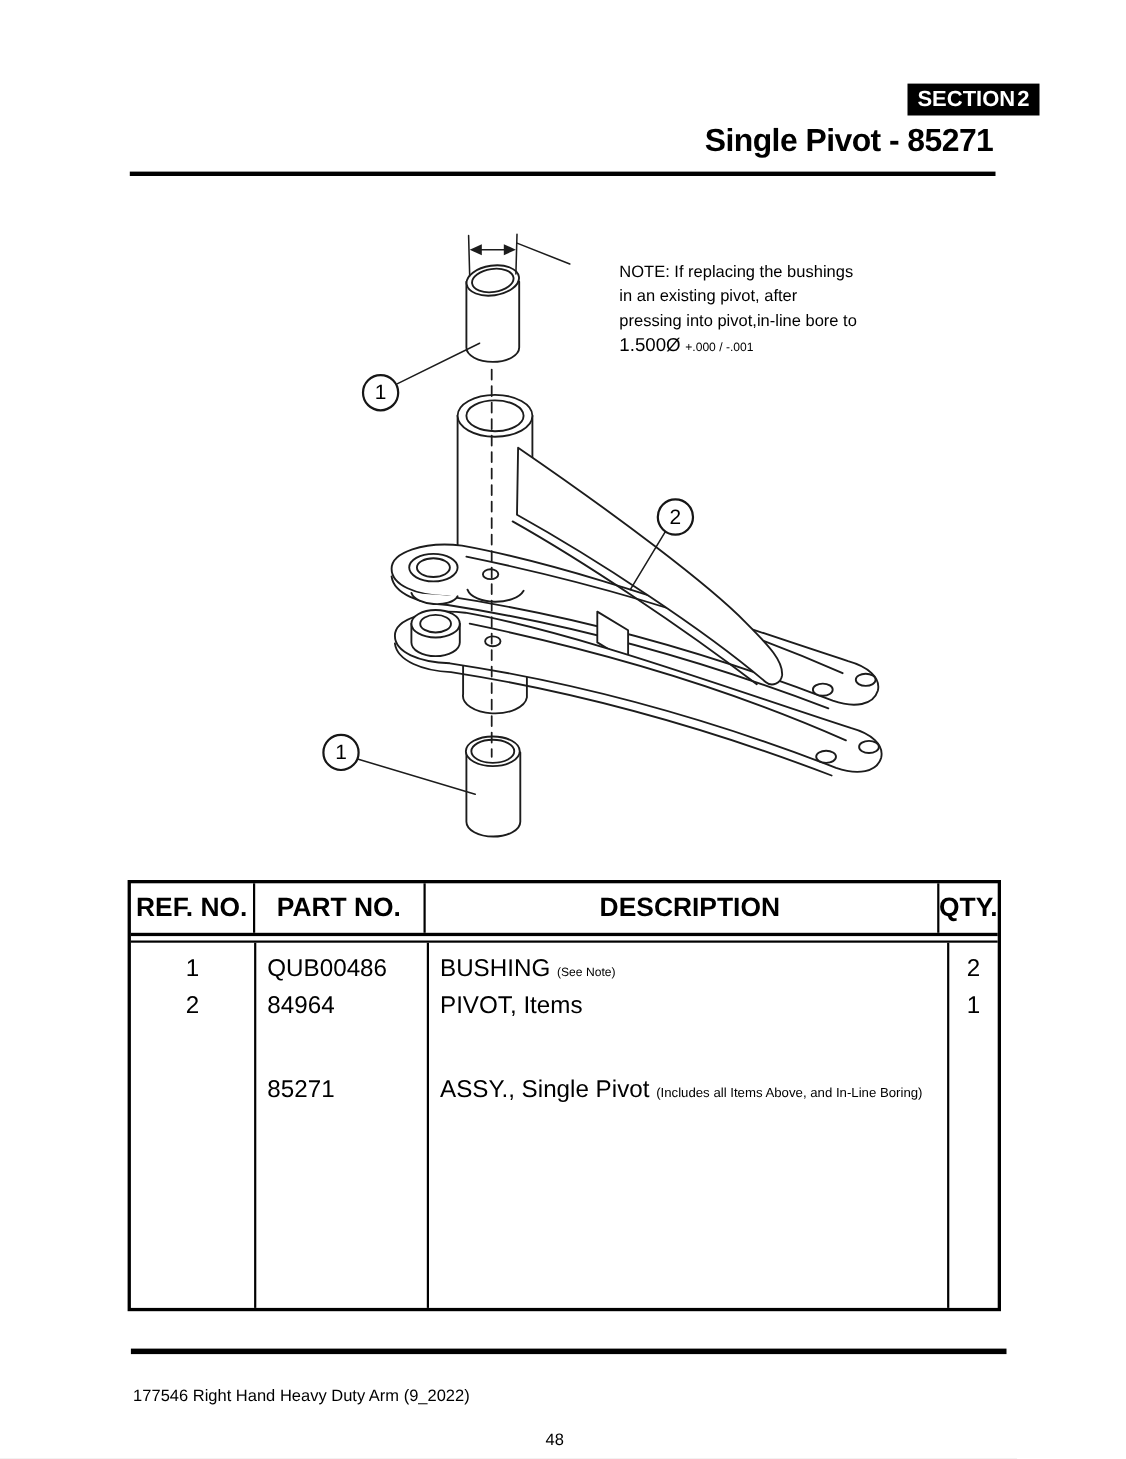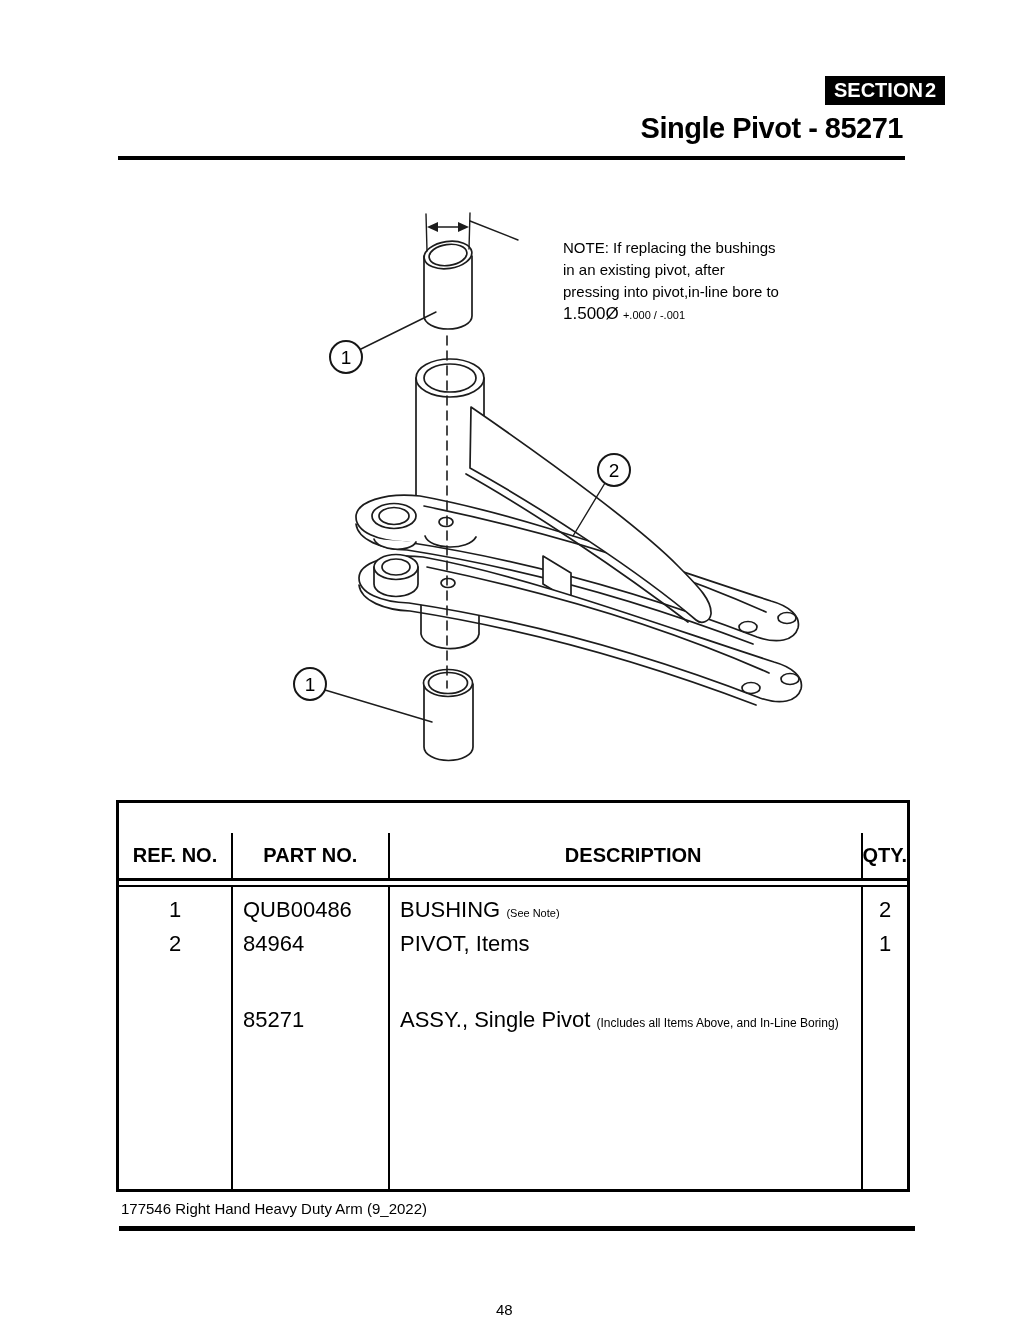--- a/index.html
+++ b/index.html
@@ -23,35 +23,35 @@
   .note-tol{font-size:11px;}
   .callout{
     position:absolute;width:30px;height:30px;border:2px solid #161616;border-radius:50%;
     background:#fff;display:flex;align-items:center;justify-content:center;
     font-size:19px;line-height:1;
   }
   .parts-table{
     left:116px;top:800px;width:794px;height:392px;border:3px solid #000;
     box-sizing:border-box;display:flex;flex-direction:column;
   }
-  .pt-header{display:flex;height:45px;font-weight:bold;font-size:20px;margin-top:30px;}
+  .pt-header{display:flex;height:45px;font-weight:bold;font-size:24px;}
   .pt-header .hcell{display:flex;align-items:center;justify-content:center;box-sizing:border-box;}
   .double-rule{height:9px;border-top:3px solid #000;border-bottom:2px solid #000;box-sizing:border-box;}
   .pt-body{display:flex;flex:1;}
   .bcol{box-sizing:border-box;padding-top:6px;}
   .cdiv{border-right:2px solid #000;}
   .c1{width:114px;text-align:center;}
   .c2{width:157px;padding-left:10px;}
   .c3{width:473px;padding-left:10px;}
   .c4{flex:1;text-align:center;}
   .trow{height:34px;line-height:34px;font-size:22px;white-space:nowrap;}
   .tgap{height:42px;}
   .small-note{font-size:11px;}
   .tiny-note{font-size:12px;}
-  .footer-doc{left:121px;top:1200px;font-size:15px;text-align:right;}
+  .footer-doc{left:121px;top:1261px;font-size:15px;text-align:right;}
   .footer-page{left:496px;top:1261px;font-size:15px;margin-top:40px;}
 </style>
 </head>
 <body>
 
 <div class="page">
 
   <svg class="abs" style="left:0;top:0;" width="1024" height="1326" viewBox="0 0 1024 1326" fill="none" stroke="#1c1c1c" stroke-width="1.7" stroke-linejoin="round" stroke-linecap="round">
 
     <g>

